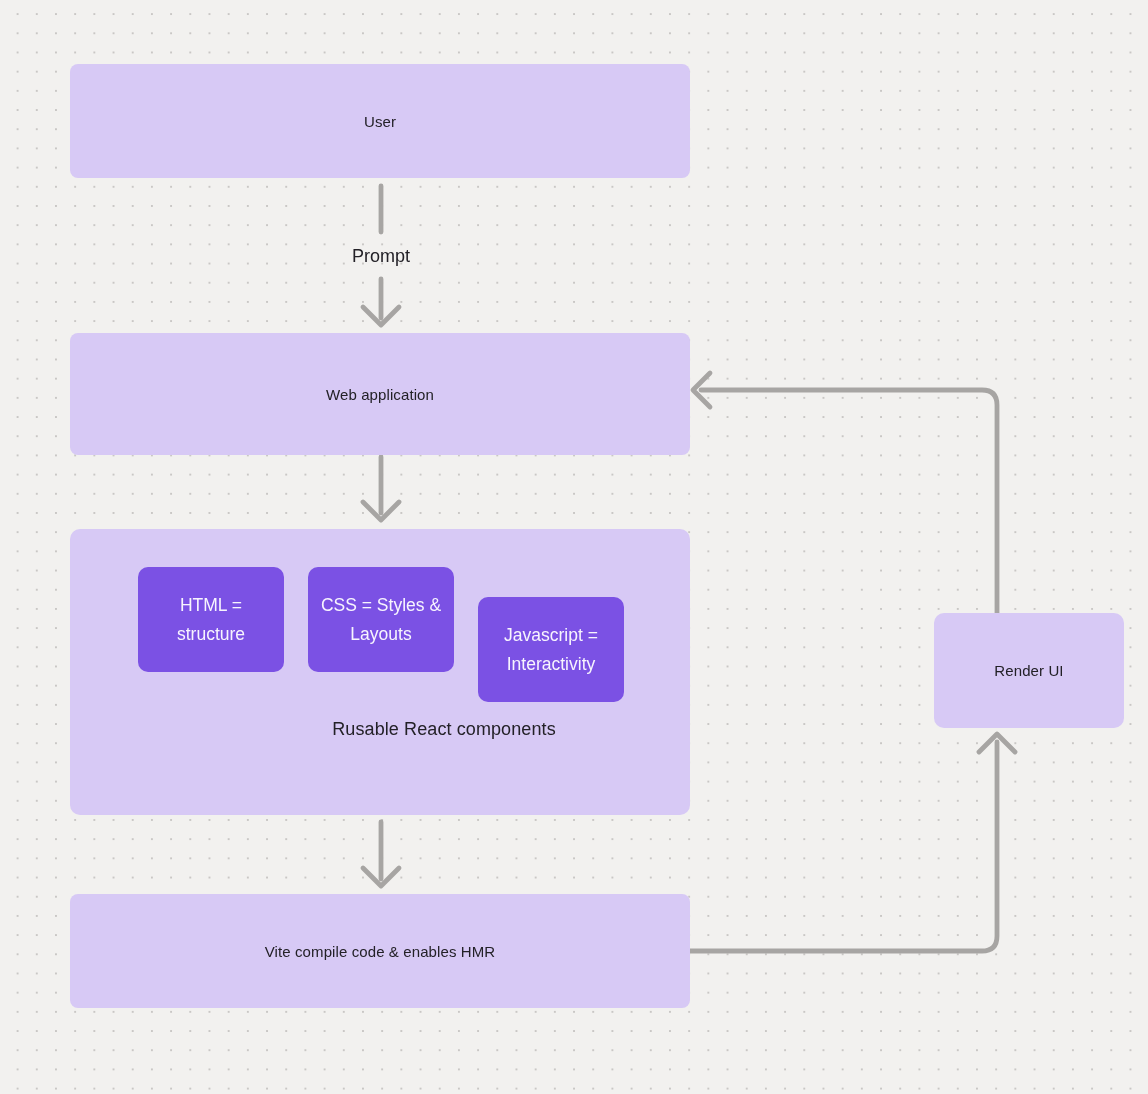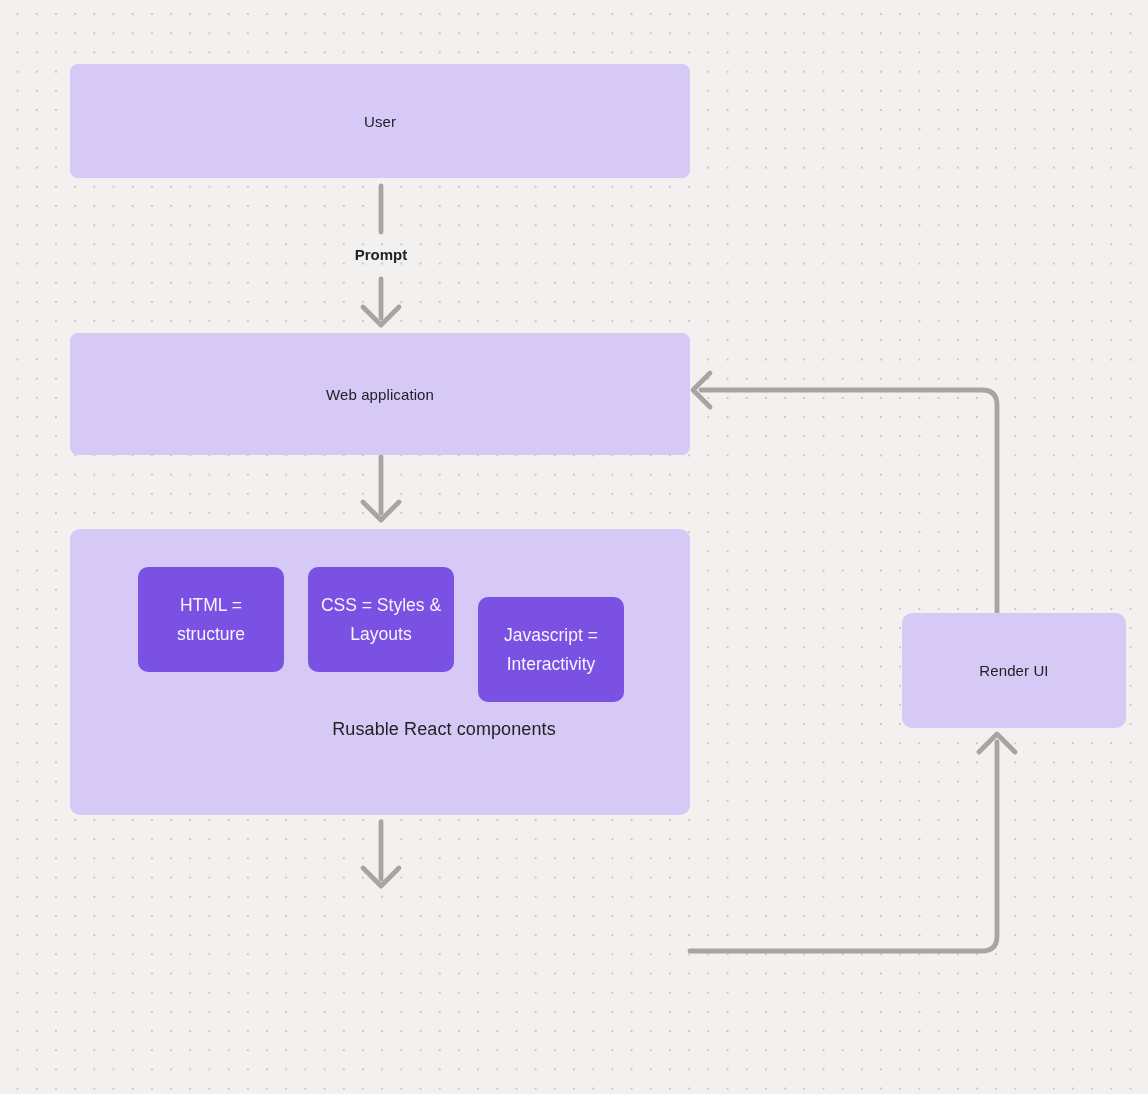--- a/index.html
+++ b/index.html
@@ -26,21 +26,21 @@
     justify-content: center;
     color: #232127;
     font-size: 15px;
     font-weight: 500;
     letter-spacing: 0.1px;
   }
   #node-user        { left: 70px;  top: 64px;  width: 620px; height: 114px; }
   #node-webapp      { left: 70px;  top: 333px; width: 620px; height: 122px; }
   #node-container   { left: 70px;  top: 529px; width: 620px; height: 286px; border-radius: 10px; }
   #node-vite        { left: 70px;  top: 894px; width: 620px; height: 114px; }
-  #node-render      { left: 902px; top: 613px; width: 224px; height: 115px; border-radius: 10px; }
+  #node-render      { left: 934px; top: 613px; width: 190px; height: 115px; border-radius: 10px; }
   .inner-node {
     position: absolute;
     top: 567px;
     width: 146px;
     height: 105px;
     background: #7b51e4;
     border-radius: 10px;
     color: #f7f4fe;
     display: flex;
     align-items: center;
@@ -66,22 +66,22 @@
     font-weight: 500;
     letter-spacing: 0.1px;
   }
   .edge-label {
     position: absolute;
     left: 281px;
     top: 246px;
     width: 200px;
     text-align: center;
     color: #232127;
-    font-size: 15px;
-    font-weight: 700;
+    font-size: 18px;
+    font-weight: 400;
   }
   .edges-overlay {
     position: absolute;
     left: 0;
     top: 0;
     pointer-events: none;
   }
   .edges-overlay path {
     fill: none;
     stroke: #a7a5a3;
@@ -126,18 +126,21 @@
   </div>
   <div class="inner-node" id="inner-css">
     <span>CSS = Styles &amp; Layouts</span>
   </div>
   <div class="inner-node" id="inner-js">
     <span>Javascript = Interactivity</span>
   </div>
 
   <div class="container-caption">Rusable React components</div>
 
+  <div class="node" id="node-vite">
+    <span>Vite compile code &amp; enables HMR</span>
+  </div>
 
   <div class="node" id="node-render">
     <span>Render UI</span>
   </div>
 
 </div>
 
 </body></html>

